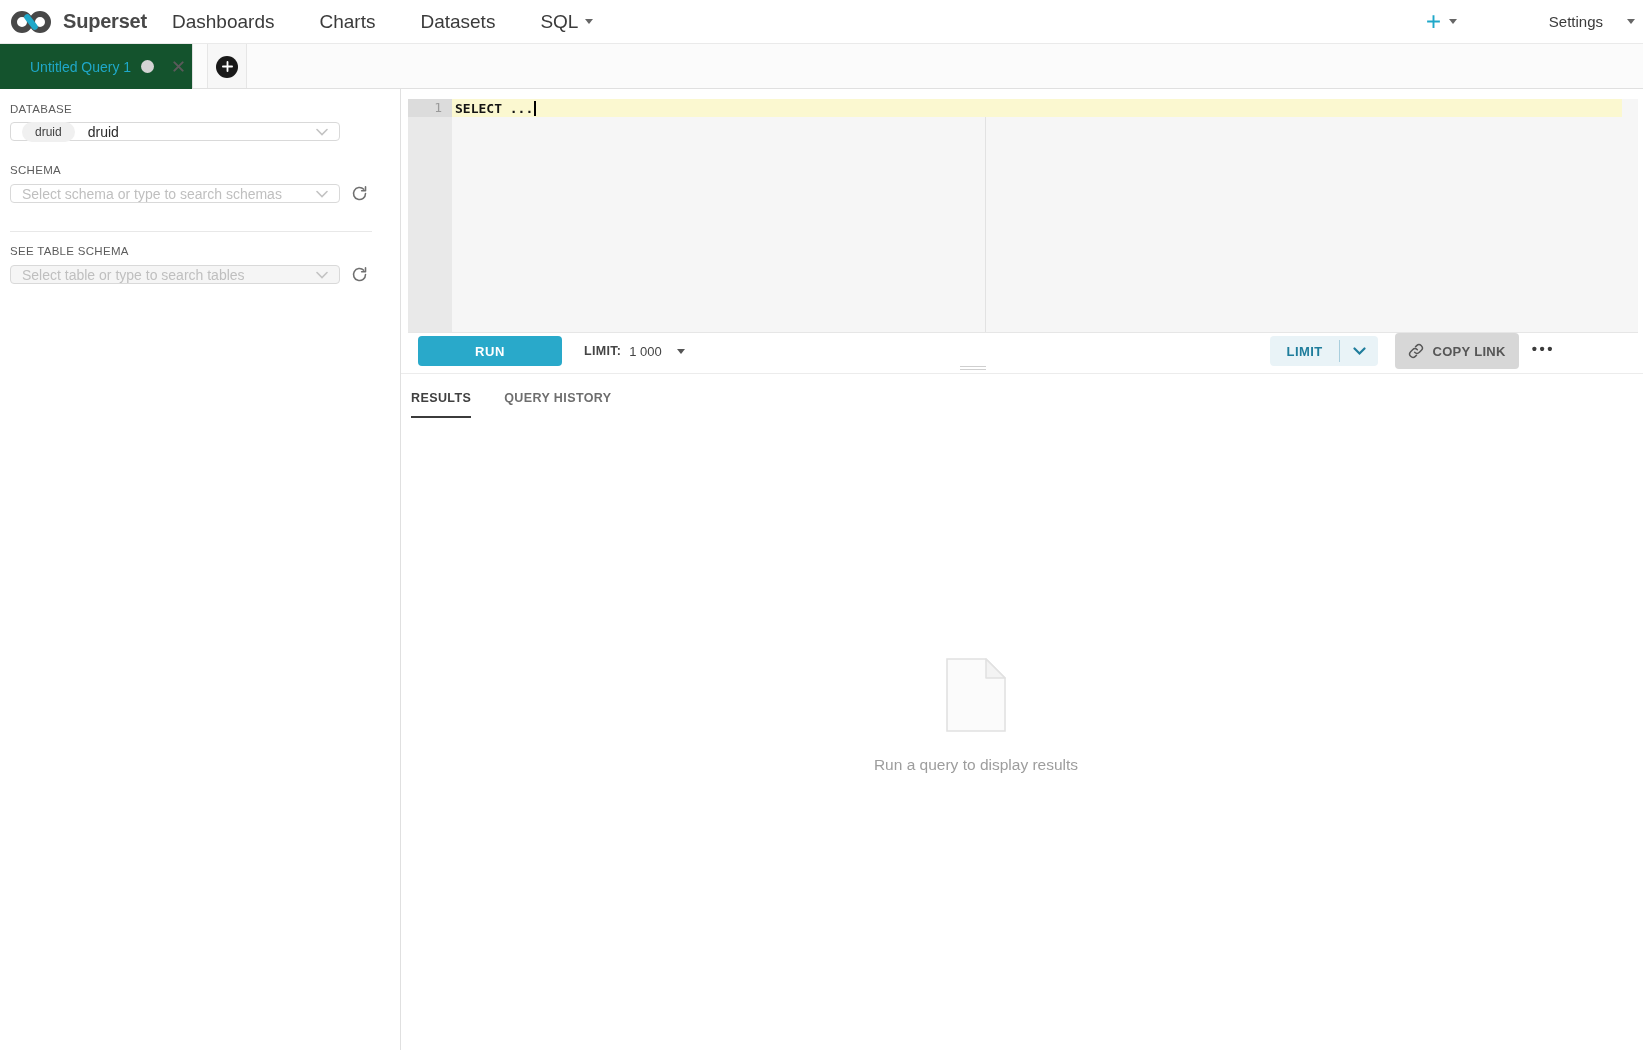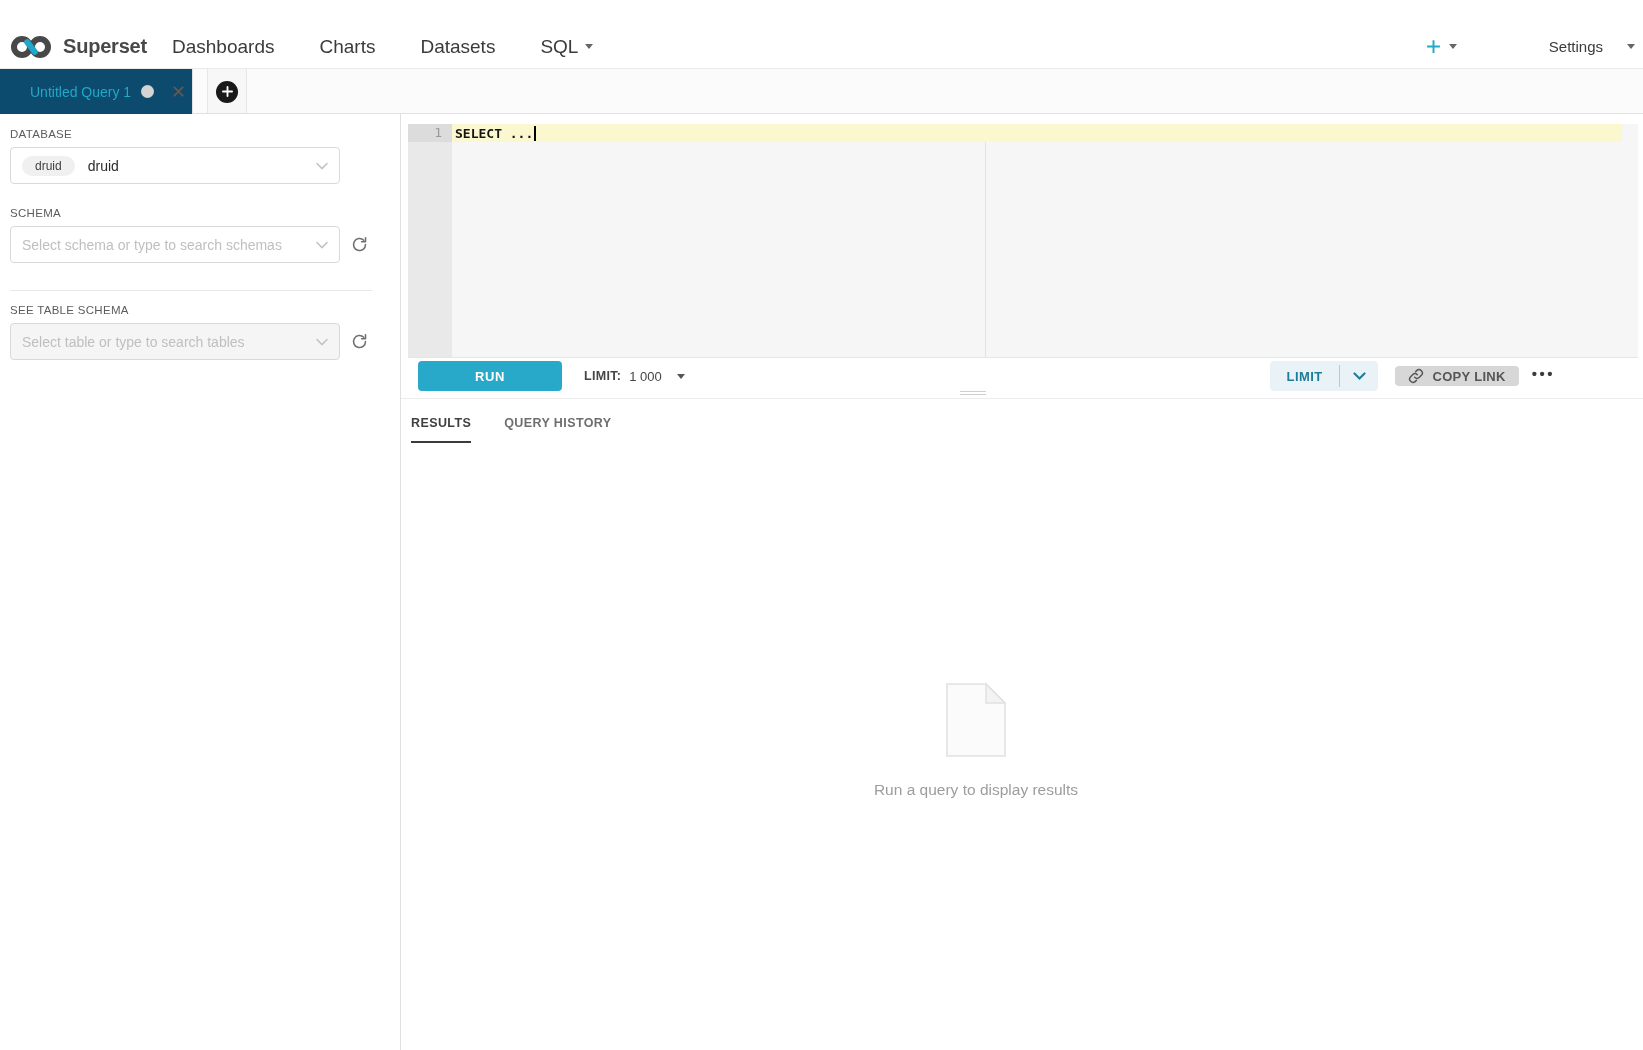--- a/index.html
+++ b/index.html
@@ -12,21 +12,20 @@
   }
 
   
   .navbar {
     height: 44px;
     display: flex;
     align-items: center;
     border-bottom: 1px solid #eaeaea;
     padding: 0 6px 0 10px;
     background: #fff;
-    margin-top: 25px;
   }
   .brand { display: flex; align-items: center; cursor: pointer; }
   .brand-text {
     font-size: 20px; font-weight: 700; color: #484848;
     margin-left: 9px; letter-spacing: -0.2px;
   }
   .nav-items { display: flex; align-items: center; margin-left: 25px; gap: 45px; }
   .nav-item {
     font-size: 19px; color: #3b3b3b; text-decoration: none; cursor: pointer;
     display: flex; align-items: center; gap: 7px;
@@ -38,21 +37,21 @@
   }
   .nav-right { margin-left: auto; display: flex; align-items: center; }
   .plus-menu { display: flex; align-items: center; gap: 7px; margin-right: 92px; cursor: pointer; }
   .settings-menu { display: flex; align-items: center; gap: 24px; font-size: 15px; color: #3b3b3b; cursor: pointer; margin-right: 2px; }
 
   
   .tabstrip { height: 45px; position: relative; background: #fbfbfb; }
   .strip-line { position: absolute; left: 193px; right: 0; bottom: 0; height: 1px; background: #e0e0e0; }
   .tab.active {
     position: absolute; left: 0; top: 0; width: 193px; height: 45px;
-    background: #0c4a6e; border-right: 1px solid #e0e0e0;
+    background: #14532d; border-right: 1px solid #e0e0e0;
     display: flex; align-items: center; padding: 0 14px 0 18px; cursor: pointer;
     z-index: 2;
   }
   .drag-dots {
     width: 3px; height: 20px; margin-right: 12px;
     background: repeating-linear-gradient(to bottom, #b9b9b9 0 2.5px, transparent 2.5px 4.6px);
   }
   .tab-title { font-size: 14px; color: var(--primary, #1fa8c9); white-space: nowrap; }
   .tab-dot { width: 13px; height: 13px; border-radius: 50%; background: #d4d4d4; margin-left: 10px; flex: none; }
   .tab-close { margin-left: 19px; cursor: pointer; flex: none; }
@@ -69,21 +68,21 @@
   
   .main { display: flex; height: 961px; }
 
   
   .sidebar {
     width: 401px; flex: none; border-right: 1px solid #e0e0e0;
     padding: 14px 28px 0 10px; background: #fff;
   }
   .sb-label { font-size: 11.5px; color: #5c5c5c; letter-spacing: 0.3px; }
   .select {
-    height: 37px; border: 1px solid #d9d9d9; border-radius: 4px;
+    height: 19px; border: 1px solid #d9d9d9; border-radius: 4px;
     display: flex; align-items: center; padding: 0 11px; background: #fff;
     margin-top: 7px; cursor: pointer; width: 330px;
   }
   .select .chev { margin-left: auto; flex: none; }
   .pill {
     background: #f0f0f0; border-radius: 11px; padding: 3px 13px;
     font-size: 12px; color: #3f3f3f; flex: none;
   }
   .select-value { font-size: 14px; color: #2b2b2b; margin-left: 13px; }
   .placeholder { font-size: 14px; color: #bfbfbf; white-space: nowrap; overflow: hidden; }
@@ -137,21 +136,21 @@
   .limit .caret { margin-left: 15px; border-top-color: #555; }
   .spacer { flex: 1; }
   .save-split { display: flex; align-items: stretch; height: 30px; border-radius: 4px; overflow: hidden; background: var(--save-button-bg, #e9f3f7); }
   .save-btn {
     border: none; background: transparent; padding: 0 17px; font-size: 13px; font-weight: 700;
     color: #1f7d9c; letter-spacing: 0.4px; cursor: pointer; font-family: inherit;
   }
   .save-sep { width: 1px; background: #a9cedd; margin: 4px 0; }
   .save-caret { border: none; background: transparent; width: 38px; cursor: pointer; display: flex; align-items: center; justify-content: center; }
   .copy-btn {
-    margin-left: 17px; height: 20px; border: none; border-radius: 4px;
+    margin-left: 17px; height: 36px; border: none; border-radius: 4px;
     background: var(--copy-link-bg, #d7d7d7); display: flex; align-items: center; gap: 8px;
     padding: 0 13px; cursor: pointer; font-family: inherit;
   }
   .copy-btn span { font-size: 13px; font-weight: 700; color: #565656; letter-spacing: 0.3px; }
   .more {
     margin-left: 13px; font-size: 15px; letter-spacing: 2.5px; color: #3c3c3c;
     cursor: pointer; font-weight: 700; line-height: 1; padding-bottom: 6px;
   }
   .grip { position: absolute; left: 559px; bottom: -1px; cursor: row-resize; padding: 2px 0; }
   .grip i { display: block; width: 26px; height: 1px; background: #cfcfcf; margin: 2px 0; }

